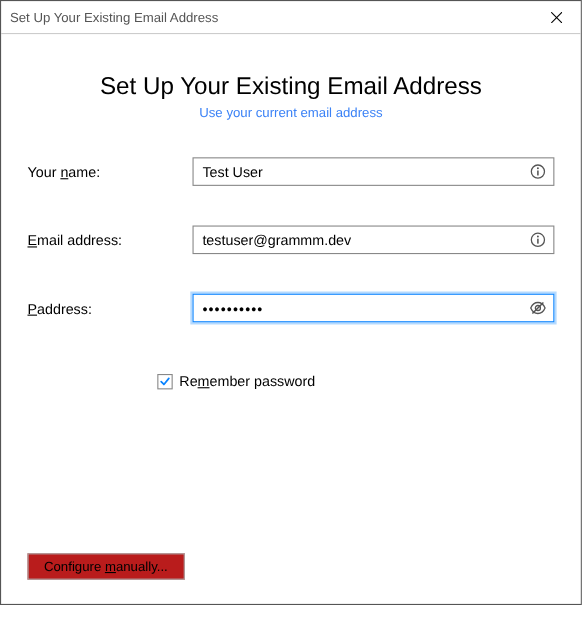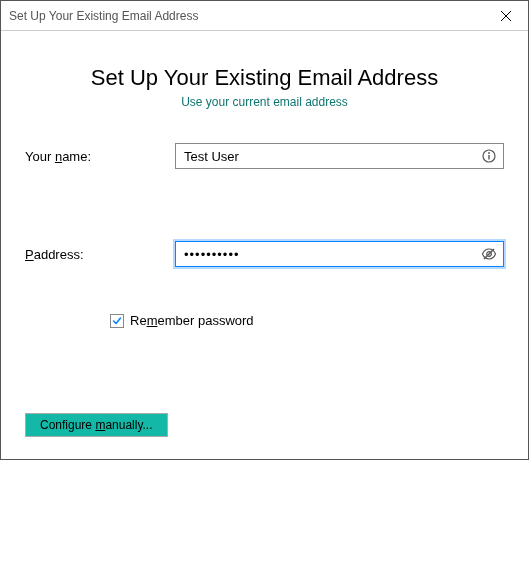--- a/index.html
+++ b/index.html
@@ -8,21 +8,21 @@
     font-family: "Segoe UI", Tahoma, sans-serif;
     font-size: 12px;
     background: #fff;
     color: #000;
     width: 529px;
     height: 574px;
     overflow: hidden;
   }
   .window {
     width: 529px;
-    height: 460px;
+    height: 550px;
     border: 1px solid #555;
     display: flex;
     flex-direction: column;
     background: #fff;
   }
   .titlebar {
     height: 30px;
     display: flex;
     align-items: center;
     justify-content: space-between;
@@ -49,21 +49,21 @@
   .heading {
     text-align: center;
     font-size: 22px;
     font-weight: 400;
     margin: 4px 0 4px 0;
   }
   .subheading {
     text-align: center;
     font-size: 12px;
     margin-bottom: 34px;
-    color: #0f766e;
+    color: #3b82f6;
   }
   .form { display: flex; flex-direction: column; gap: 36px; }
   .row { display: flex; align-items: center; }
   .label {
     width: 150px;
     font-size: 13px;
   }
   .label .accel { text-decoration: underline; }
   .input-wrap {
     flex: 1;
@@ -89,21 +89,21 @@
     position: absolute;
     right: 6px;
     width: 18px;
     height: 18px;
     display: flex;
     align-items: center;
     justify-content: center;
     color: #555;
   }
   .remember-row {
-    margin-left: 85px;
+    margin-left: 118px;
     margin-top: 10px;
     display: flex;
     align-items: center;
     gap: 6px;
     font-size: 13px;
   }
   .checkbox {
     width: 14px;
     height: 14px;
     border: 1px solid #888;
@@ -119,21 +119,21 @@
     gap: 10px;
     padding: 10px 0 12px 0;
     align-items: center;
   }
   .footer .spacer { flex: 1; }
   button.btn {
     font-family: inherit;
     font-size: 12px;
     padding: 4px 14px;
     height: 24px;
-    background: #14b8a6;
+    background: #b91c1c;
     border: 1px solid #ababab;
     cursor: default;
   }
   .accel { text-decoration: underline; }
 </style>
 </head>
 <body>
 
 <div class="window">
 
@@ -164,20 +164,33 @@
             <svg width="14" height="14" viewBox="0 0 14 14" fill="none">
               <circle cx="7" cy="7" r="6" stroke="#555" stroke-width="1.2"></circle>
               <circle cx="7" cy="4" r="0.9" fill="#555"></circle>
               <rect x="6.3" y="6" width="1.4" height="4.5" fill="#555"></rect>
             </svg>
           </span>
         </div>
       </div>
 
       <div class="row">
+        <div class="label">
+          <span></span><span class="accel">E</span><span>mail address:</span>
+        </div>
+        <div class="input-wrap">
+          <input type="text" value="testuser@grammm.dev" style="">
+          <span class="input-icon">
+            <svg width="14" height="14" viewBox="0 0 14 14" fill="none">
+              <circle cx="7" cy="7" r="6" stroke="#555" stroke-width="1.2"></circle>
+              <circle cx="7" cy="4" r="0.9" fill="#555"></circle>
+              <rect x="6.3" y="6" width="1.4" height="4.5" fill="#555"></rect>
+            </svg>
+          </span>
+        </div>
       </div>
 
       <div class="row">
         <div class="label">
           <span></span><span class="accel">P</span><span>address:</span>
         </div>
         <div class="input-wrap focused">
           <input type="text" style="letter-spacing: 1px;" value="••••••••••">
           <span class="input-icon">
             <svg width="16" height="16" viewBox="0 0 16 16" fill="none">

